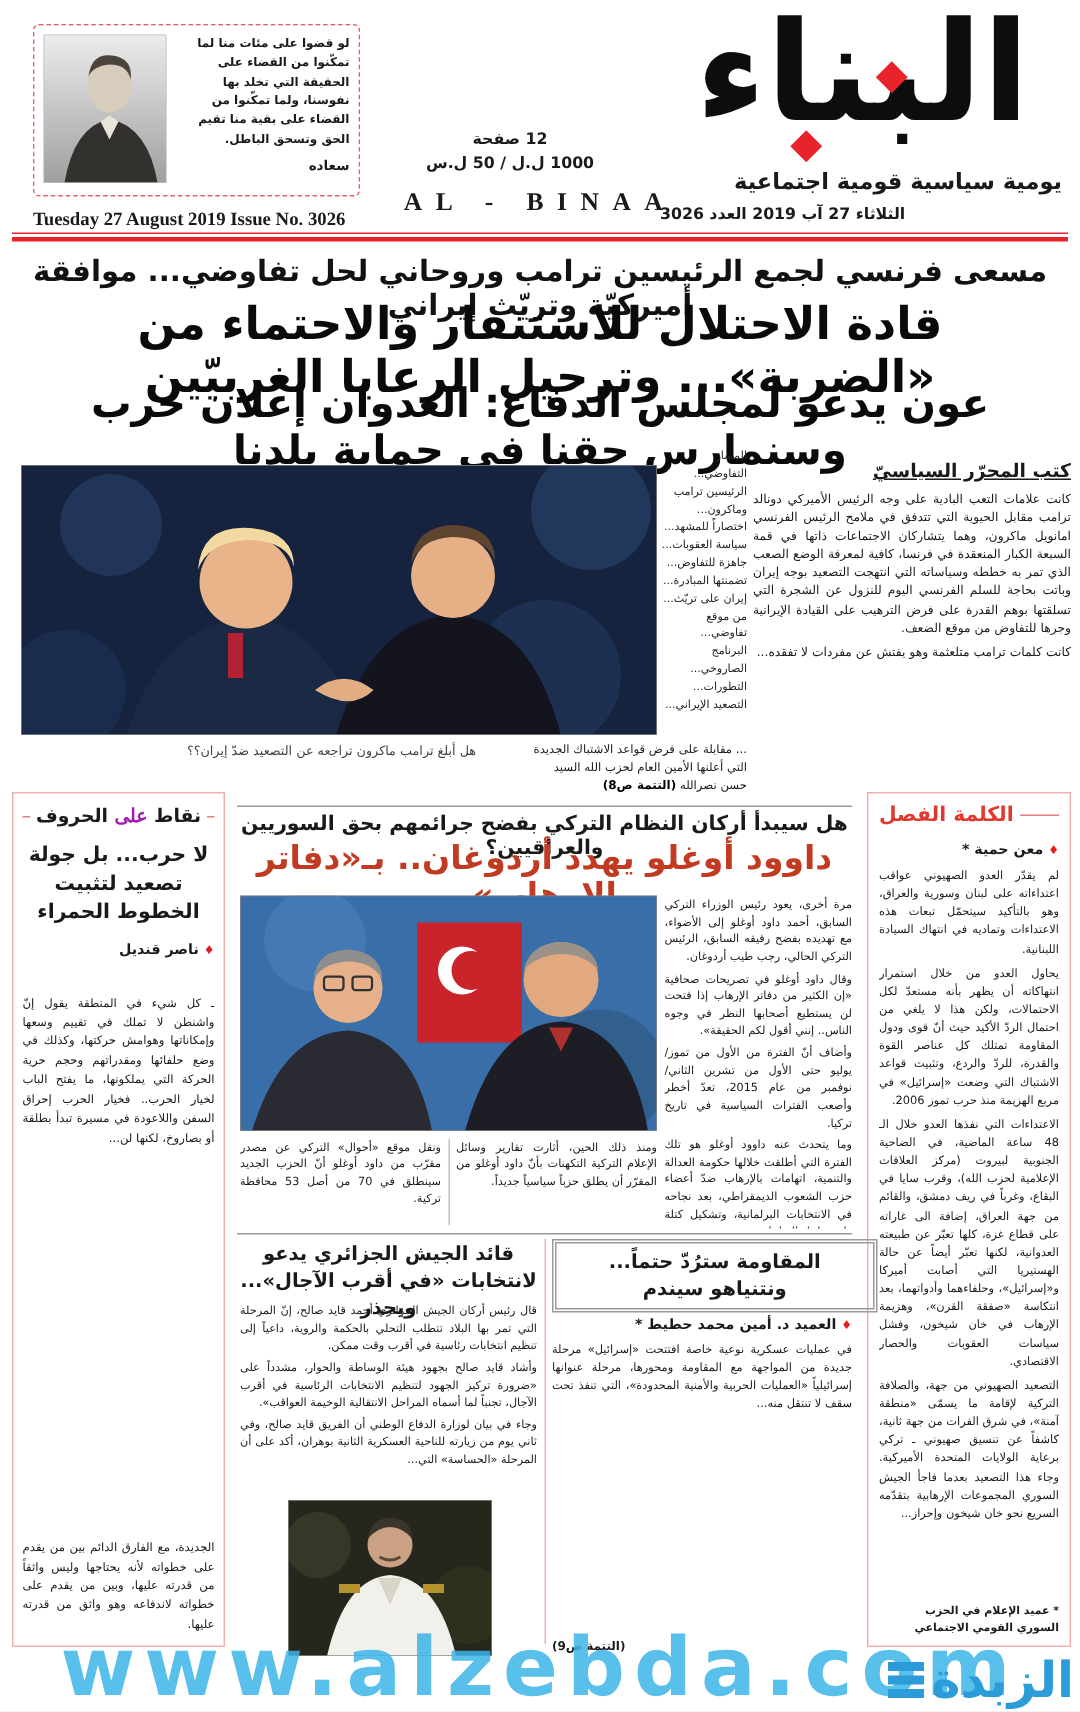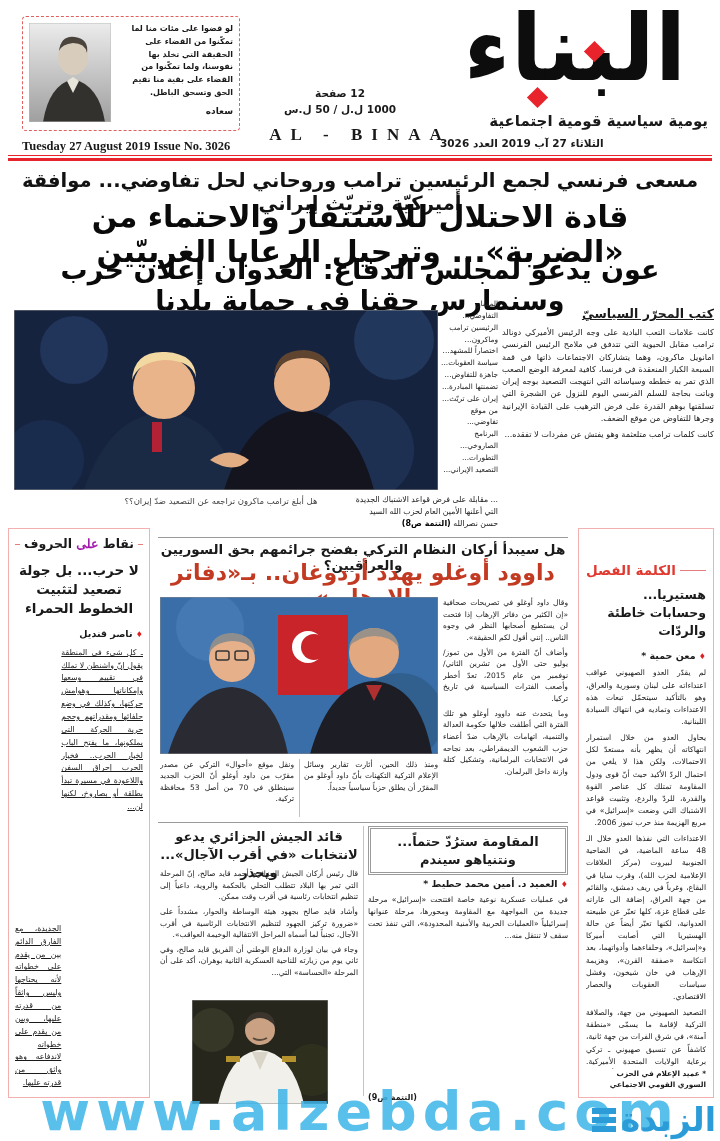--- a/index.html
+++ b/index.html
@@ -60,28 +60,28 @@
 
   
   .points { position:absolute; top:528px; left:8px; width:142px; height:570px; padding:7px 6px;
             display:flex; flex-direction:column; }
   .sec-head { display:flex; align-items:center; gap:4px; font-weight:bold; font-size:12.5px; }
   .sec-head .ln { flex:1; height:1px; background:#e57d7d; }
   .red-word { color:#a21caf;font-family:Liberation Serif, serif; }
   .points-title { margin-top:9px; text-align:center; font-weight:bold; font-size:13.5px; line-height:1.4; }
   .byline { margin-top:10px; font-weight:bold; font-size:9.5px; }
   .byline .dm { color:#e02020; font-size:8px; }
-  .points-body { margin-top:8px; flex:1; display:flex; flex-direction:row; overflow:hidden;text-decoration:underline; }
+  .points-body { margin-top:24px; flex:1; display:flex; flex-direction:column; overflow:hidden; }
   .points-body p { font-size:7.8px; line-height:1.65; text-align:justify; color:#191919; }
   .points-body .last { margin-top:auto; }
 
   
   .kalima { position:absolute; top:528px; right:6px; width:136px; height:570px; padding:6px 7px;
             display:flex; flex-direction:column; }
-  .kalima .sec-head { color:#e03a30; font-size:13.5px;margin-top:27px; }
+  .kalima .sec-head { color:#e03a30; font-size:13.5px; }
   .kalima-title { margin-top:8px; font-weight:bold; font-size:12.5px; line-height:1.45; }
   .kalima-body { margin-top:6px; overflow:hidden; }
   .kalima-body p { font-size:7.6px; line-height:1.6; text-align:justify; margin-bottom:4px; color:#191919; }
   .kalima-foot { margin-top:auto; font-size:7.3px; font-weight:bold; line-height:1.5; }
 
   
   .turkey-kicker { position:absolute; top:541px; left:158px; width:410px; text-align:center;
                    font-weight:bold; font-size:13.5px; }
   .turkey-headline { position:absolute; top:560px; left:158px; width:410px; text-align:center;
                      font-weight:bold; font-size:22px; color:#c23a22; }
@@ -93,21 +93,21 @@
   .turkey-below p { font-size:7.5px; line-height:1.5; text-align:justify; margin-bottom:3px; color:#191919; }
 
   
   .alg-head { position:absolute; top:828px; left:160px; width:198px; text-align:center;
               font-weight:bold; font-size:13px; line-height:1.4; }
   .alg-body { position:absolute; top:868px; left:160px; width:198px; height:128px; overflow:hidden; }
   .alg-body p { font-size:7.5px; line-height:1.55; text-align:justify; margin-bottom:3px; color:#191919; }
   .alg-photo { position:absolute; top:1000px; left:192px; width:136px; height:104px; }
 
   
-  .muq-title { position:absolute; top:826px; left:368px; width:200px; border:3px double #9a9a9a;
+  .muq-title { position:absolute; top:826px; left:368px; width:217px; border:3px double #9a9a9a;
                padding:4px 6px; text-align:center; font-weight:bold; font-size:13px; line-height:1.35; }
   .muq-byline { position:absolute; top:878px; left:368px; width:200px; font-weight:bold; font-size:9.5px; }
   .muq-body { position:absolute; top:894px; left:368px; width:200px; height:208px; overflow:hidden;
               display:flex; flex-direction:column; }
   .muq-body p { font-size:7.6px; line-height:1.6; text-align:justify; color:#191919; }
   .muq-more { margin-top:auto; text-align:left; font-weight:bold; font-size:8px; }
 
   
   .watermark { position:absolute; top:1080px; left:0; width:720px; text-align:center; direction:ltr;
                font-weight:bold; font-size:54px; letter-spacing:6px; color:#3db4e8; opacity:.85; z-index:50; }
@@ -206,21 +206,20 @@
       <p>ـ كل شيء في المنطقة يقول إنّ واشنطن لا تملك في تقييم وسعها وإمكاناتها وهوامش حركتها، وكذلك في وضع حلفائها ومقدراتهم وحجم حرية الحركة التي يملكونها، ما يفتح الباب لخيار الحرب.. فخيار الحرب إحراق السفن واللاعودة في مسيرة تبدأ بطلقة أو بصاروخ، لكنها لن...</p>
       <p class="last">الجديدة، مع الفارق الدائم بين من يقدم على خطواته لأنه يحتاجها وليس واثقاً من قدرته عليها، وبين من يقدم على خطواته لاندفاعه وهو واثق من قدرته عليها.</p>
     </div>
   </div>
 
   <div class="kalima pink-box">
     <div class="sec-head">
       <span class="ln"></span>
         <span>الكلمة الفصل</span>
     </div>
-    <div class="kalima-title">هستيريا... وحسابات خاطئة والردّات</div>
     <div class="byline">
       <span class="dm">♦</span><span> معن حمية *</span>
     </div>
     <div class="kalima-body">
       <p>لم يقدّر العدو الصهيوني عواقب اعتداءاته على لبنان وسورية والعراق، وهو بالتأكيد سيتحمّل تبعات هذه الاعتداءات وتماديه في انتهاك السيادة اللبنانية.</p>
       <p>يحاول العدو من خلال استمرار انتهاكاته أن يظهر بأنه مستعدّ لكل الاحتمالات، ولكن هذا لا يلغي من احتمال الردّ الأكيد حيث أنّ قوى ودول المقاومة تمتلك كل عناصر القوة والقدرة، للردّ والردع، وتثبيت قواعد الاشتباك التي وضعت «إسرائيل» في مربع الهزيمة منذ حرب تموز 2006.</p>
       <p>الاعتداءات التي نفذها العدو خلال الـ 48 ساعة الماضية، في الضاحية الجنوبية لبيروت (مركز العلاقات الإعلامية لحزب الله)، وقرب سايا في البقاع، وغرباً في ريف دمشق، والقائم من جهة العراق، إضافة الى غاراته على قطاع غزة، كلها تعبّر عن طبيعته العدوانية، لكنها تعبّر أيضاً عن حالة الهستيريا التي أصابت أميركا و«إسرائيل»، وحلفاءهما وأدواتهما، بعد انتكاسة «صفقة القرن»، وهزيمة الإرهاب في خان شيخون، وفشل سياسات العقوبات والحصار الاقتصادي.</p>
       <p>التصعيد الصهيوني من جهة، والصلافة التركية لإقامة ما يسمّى «منطقة آمنة»، في شرق الفرات من جهة ثانية، كاشفاً عن تنسيق صهيوني ـ تركي برعاية الولايات المتحدة الأميركية. وجاء هذا التصعيد بعدما فاجأ الجيش السوري المجموعات الإرهابية بتقدّمه السريع نحو خان شيخون وإحراز...</p>
     </div>
     <div class="kalima-foot">* عميد الإعلام في الحزب السوري القومي الاجتماعي</div>
@@ -240,20 +239,21 @@
     <path d="M49 56 Q51 36 73 36 Q94 38 95 56 Q88 44 72 44 Q55 45 49 56 Z" fill="#8e8e8e"></path>
     <rect x="56" y="54" width="13" height="9" rx="2" fill="none" stroke="#333" stroke-width="1.5"></rect>
     <rect x="75" y="54" width="13" height="9" rx="2" fill="none" stroke="#333" stroke-width="1.5"></rect>
     <path d="M150 157 Q170 86 214 84 Q260 88 272 157 Z" fill="#1d1d26"></path>
     <circle cx="214" cy="56" r="25" fill="#e2a87f"></circle>
     <path d="M189 50 Q193 32 214 31 Q236 32 239 50 Q230 39 214 39 Q197 40 189 50 Z" fill="#9a9289"></path>
     <path d="M206 88 L214 104 L222 88 Z" fill="#b03030"></path>
     <rect width="278" height="157" fill="none" stroke="#888"></rect>
   </svg>
   <div class="turkey-col">
+    <p>مرة أخرى، يعود رئيس الوزراء التركي السابق، أحمد داود أوغلو إلى الأضواء، مع تهديده بفضح رفيقه السابق، الرئيس التركي الحالي، رجب طيب أردوغان.</p>
     <p>وقال داود أوغلو في تصريحات صحافية «إن الكثير من دفاتر الإرهاب إذا فتحت لن يستطيع أصحابها النظر في وجوه الناس.. إنني أقول لكم الحقيقة».</p>
     <p>وأضاف أنّ الفترة من الأول من تموز/ يوليو حتى الأول من تشرين الثاني/ نوفمبر من عام 2015، تعدّ أخطر وأصعب الفترات السياسية في تاريخ تركيا.</p>
     <p>وما يتحدث عنه داوود أوغلو هو تلك الفترة التي أطلقت خلالها حكومة العدالة والتنمية، اتهامات بالإرهاب ضدّ أعضاء حزب الشعوب الديمقراطي، بعد نجاحه في الانتخابات البرلمانية، وتشكيل كتلة وازنة داخل البرلمان.</p>
 
   </div>
   <div class="turkey-below">
     <p>ومنذ ذلك الحين، أثارت تقارير وسائل الإعلام التركية التكهنات بأنّ داود أوغلو من المقرّر أن يطلق حزباً سياسياً جديداً.</p>
     <p>ونقل موقع «أحوال» التركي عن مصدر مقرّب من داود أوغلو أنّ الحزب الجديد سينطلق في 70 من أصل 53 محافظة تركية.</p>
 
   </div>

